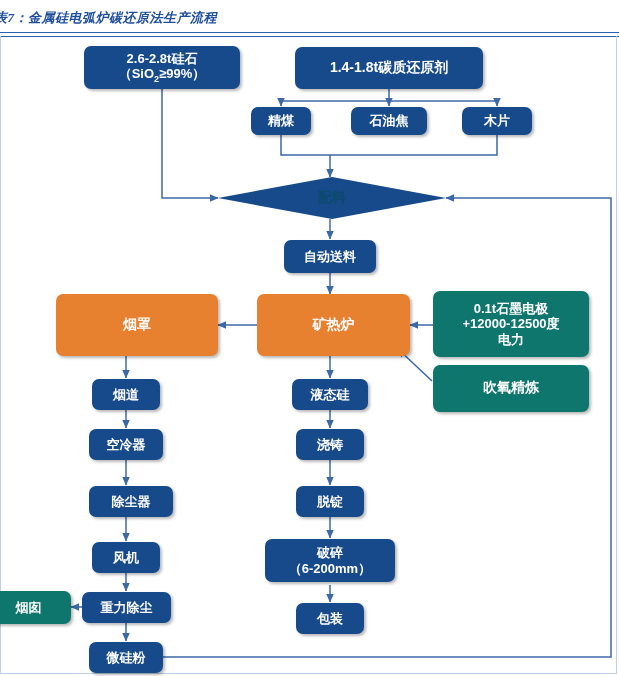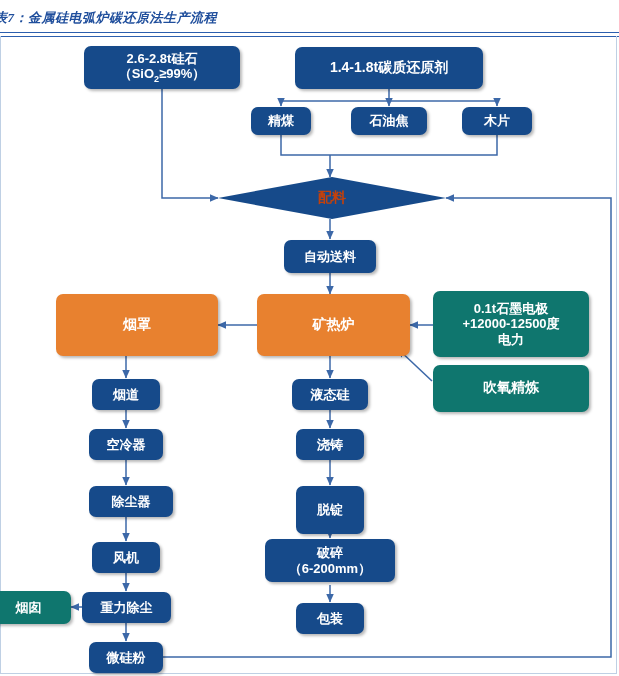--- a/index.html
+++ b/index.html
@@ -57,21 +57,21 @@
     position:absolute;z-index:5;
     display:flex;align-items:center;justify-content:center;
   }
   #n-peiliao .dia{
     position:absolute;left:0;top:0;width:100%;height:100%;
     background:#164A8A;
     clip-path:polygon(50% 0,100% 50%,50% 100%,0 50%);
     filter:drop-shadow(2px 2px 2px rgba(0,0,0,.25));
   }
   #n-peiliao .lbl{
-    position:relative;color:#c2410c;
+    position:relative;color:#0c4a6e;
     font-family:"Liberation Serif","DejaVu Serif",serif;
     font-weight:bold;font-size:14px;
   }
 
   
   #wires{position:absolute;left:0;top:0;width:619px;height:676px;z-index:2;}
 </style>
 </head>
 <body>
 
@@ -205,21 +205,21 @@
   <div class="node blue" style="left:89px;top:642px;width:74px;height:31px;font-size:13px;">
     <span>微硅粉</span>
   </div>
 
   <div class="node blue" style="left:292px;top:379px;width:76px;height:31px;font-size:13px;">
     <span>液态硅</span>
   </div>
   <div class="node blue" style="left:296px;top:429px;width:68px;height:31px;font-size:13px;">
     <span>浇铸</span>
   </div>
-  <div class="node blue" style="left:296px;top:486px;width:68px;height:48px;font-size:13px;border-radius:7px;">
+  <div class="node blue" style="left:296px;top:486px;width:68px;height:31px;font-size:13px;border-radius:7px;">
     <span>脱锭</span>
   </div>
   <div class="node blue" style="left:265px;top:539px;width:130px;height:43px;font-size:13px;">
     <div>
       <span class="ln">破碎</span>
       <span class="ln num">（6-200mm）</span>
     </div>
   </div>
   <div class="node blue" style="left:296px;top:603px;width:68px;height:31px;font-size:13px;">
     <span>包装</span>

